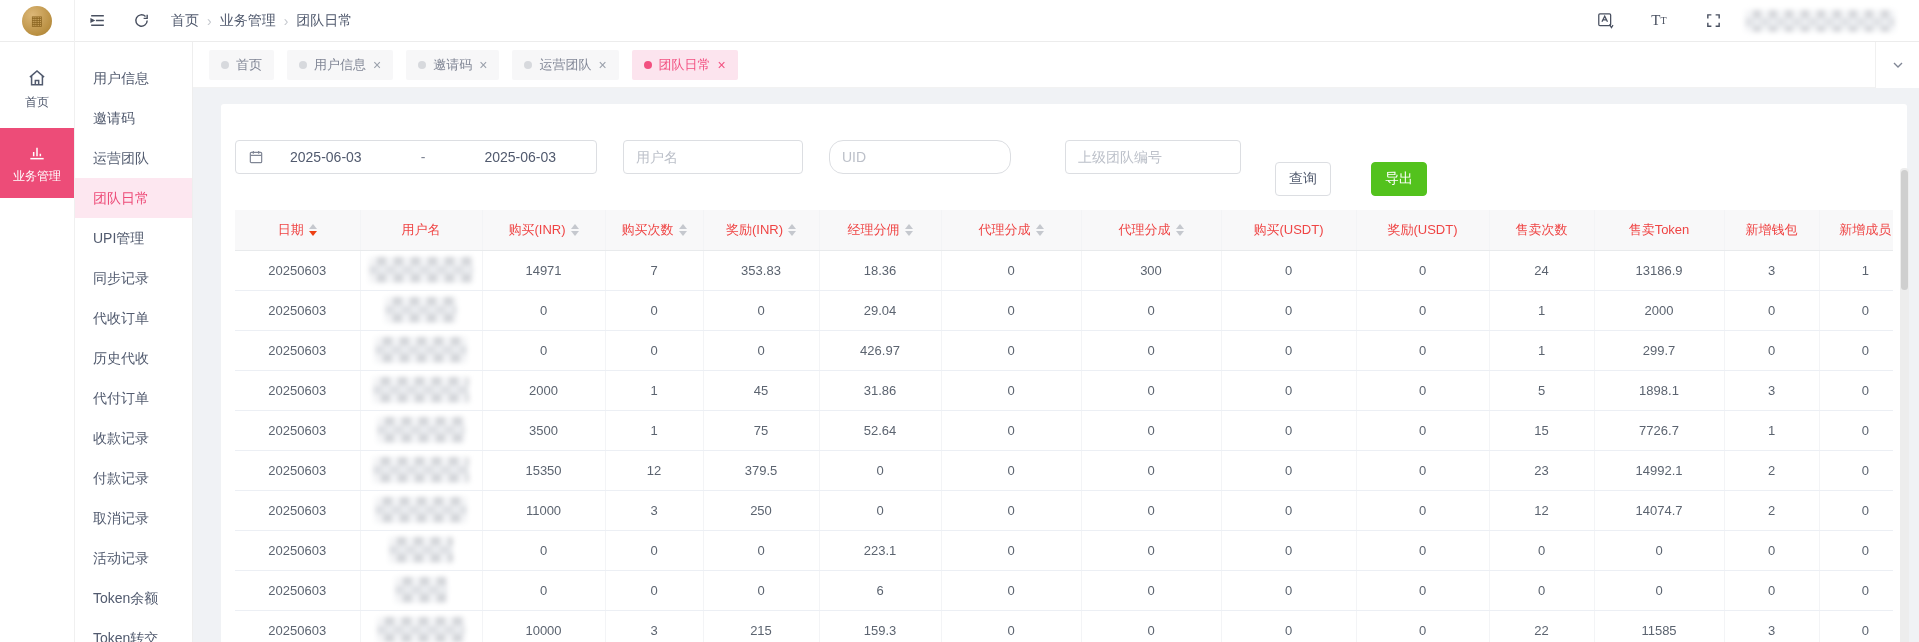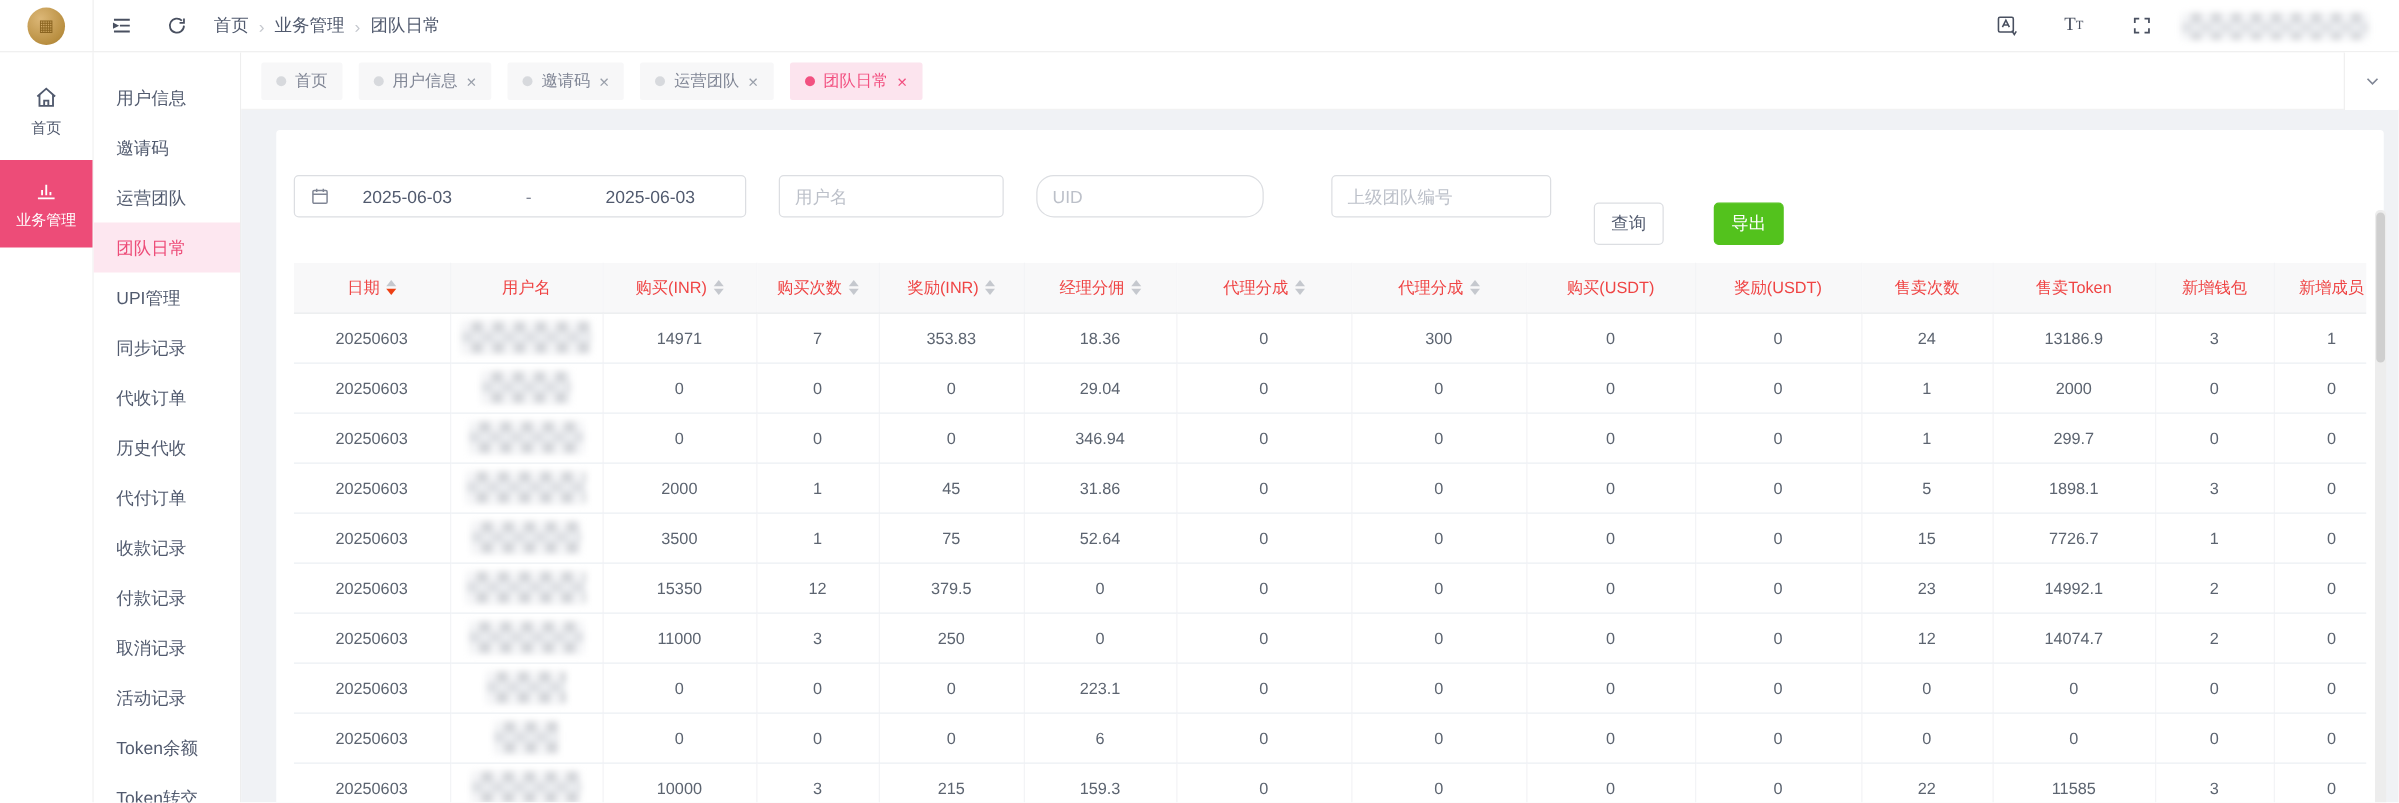--- a/index.html
+++ b/index.html
@@ -371,21 +371,21 @@
                   <td>0</td>
                 </tr>
                 <tr>
                   <td>20250603</td>
                   <td>
                     <div class="blur-cell" style="width: 92px;"></div>
                   </td>
                   <td>0</td>
                   <td>0</td>
                   <td>0</td>
-                  <td>346.94</td>
+                  <td>426.97</td>
                   <td>0</td>
                   <td>0</td>
                   <td>0</td>
                   <td>0</td>
                   <td>1</td>
                   <td>299.7</td>
                   <td>0</td>
                   <td>0</td>
                 </tr>
                 <tr>

